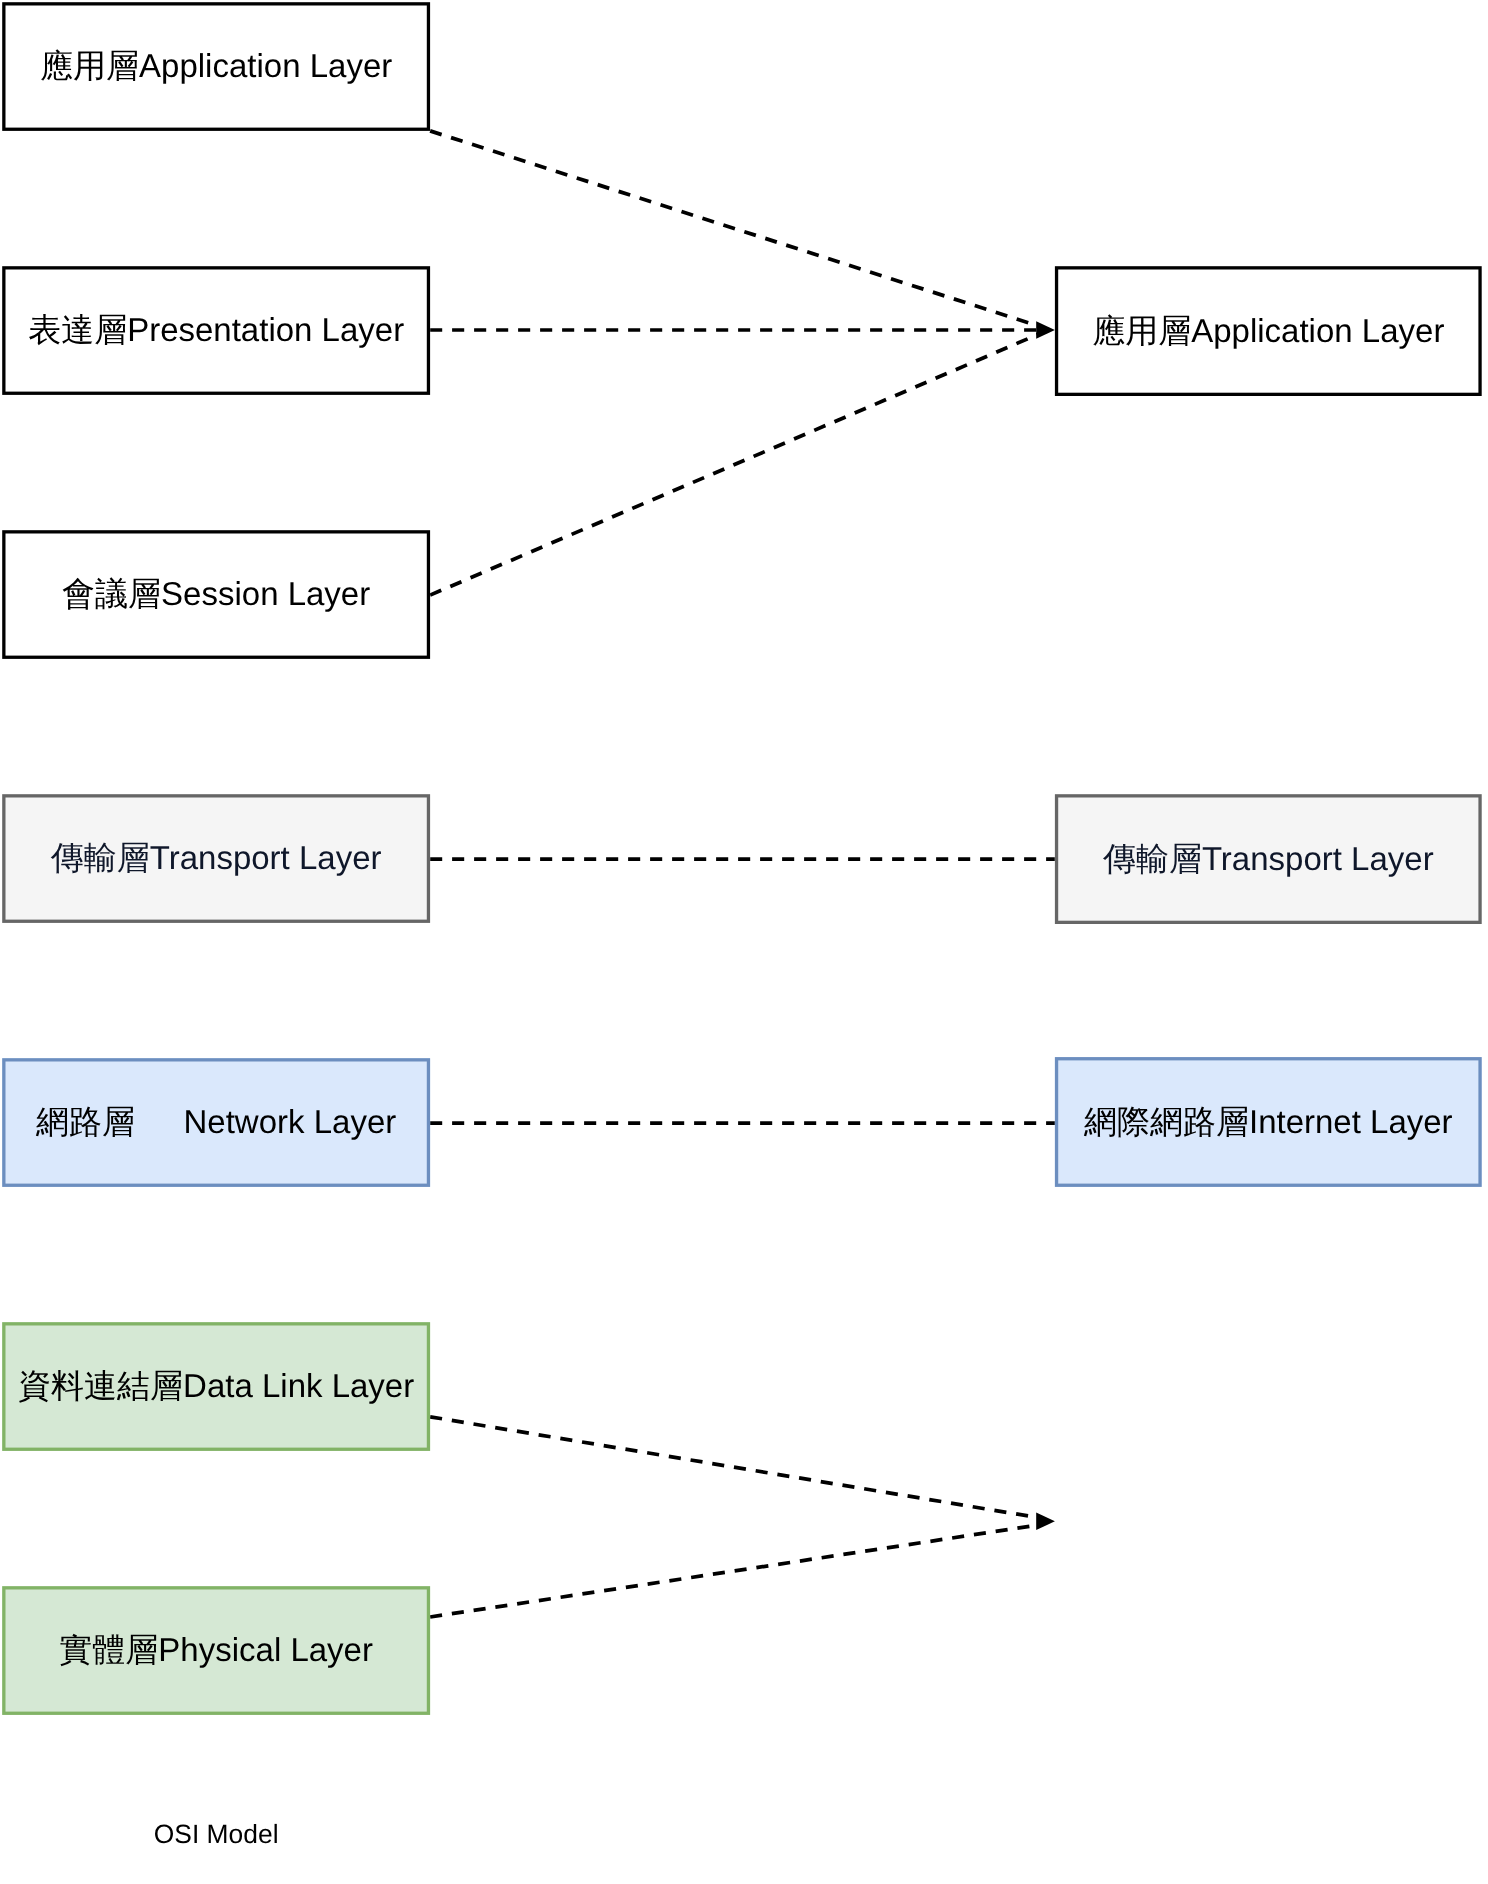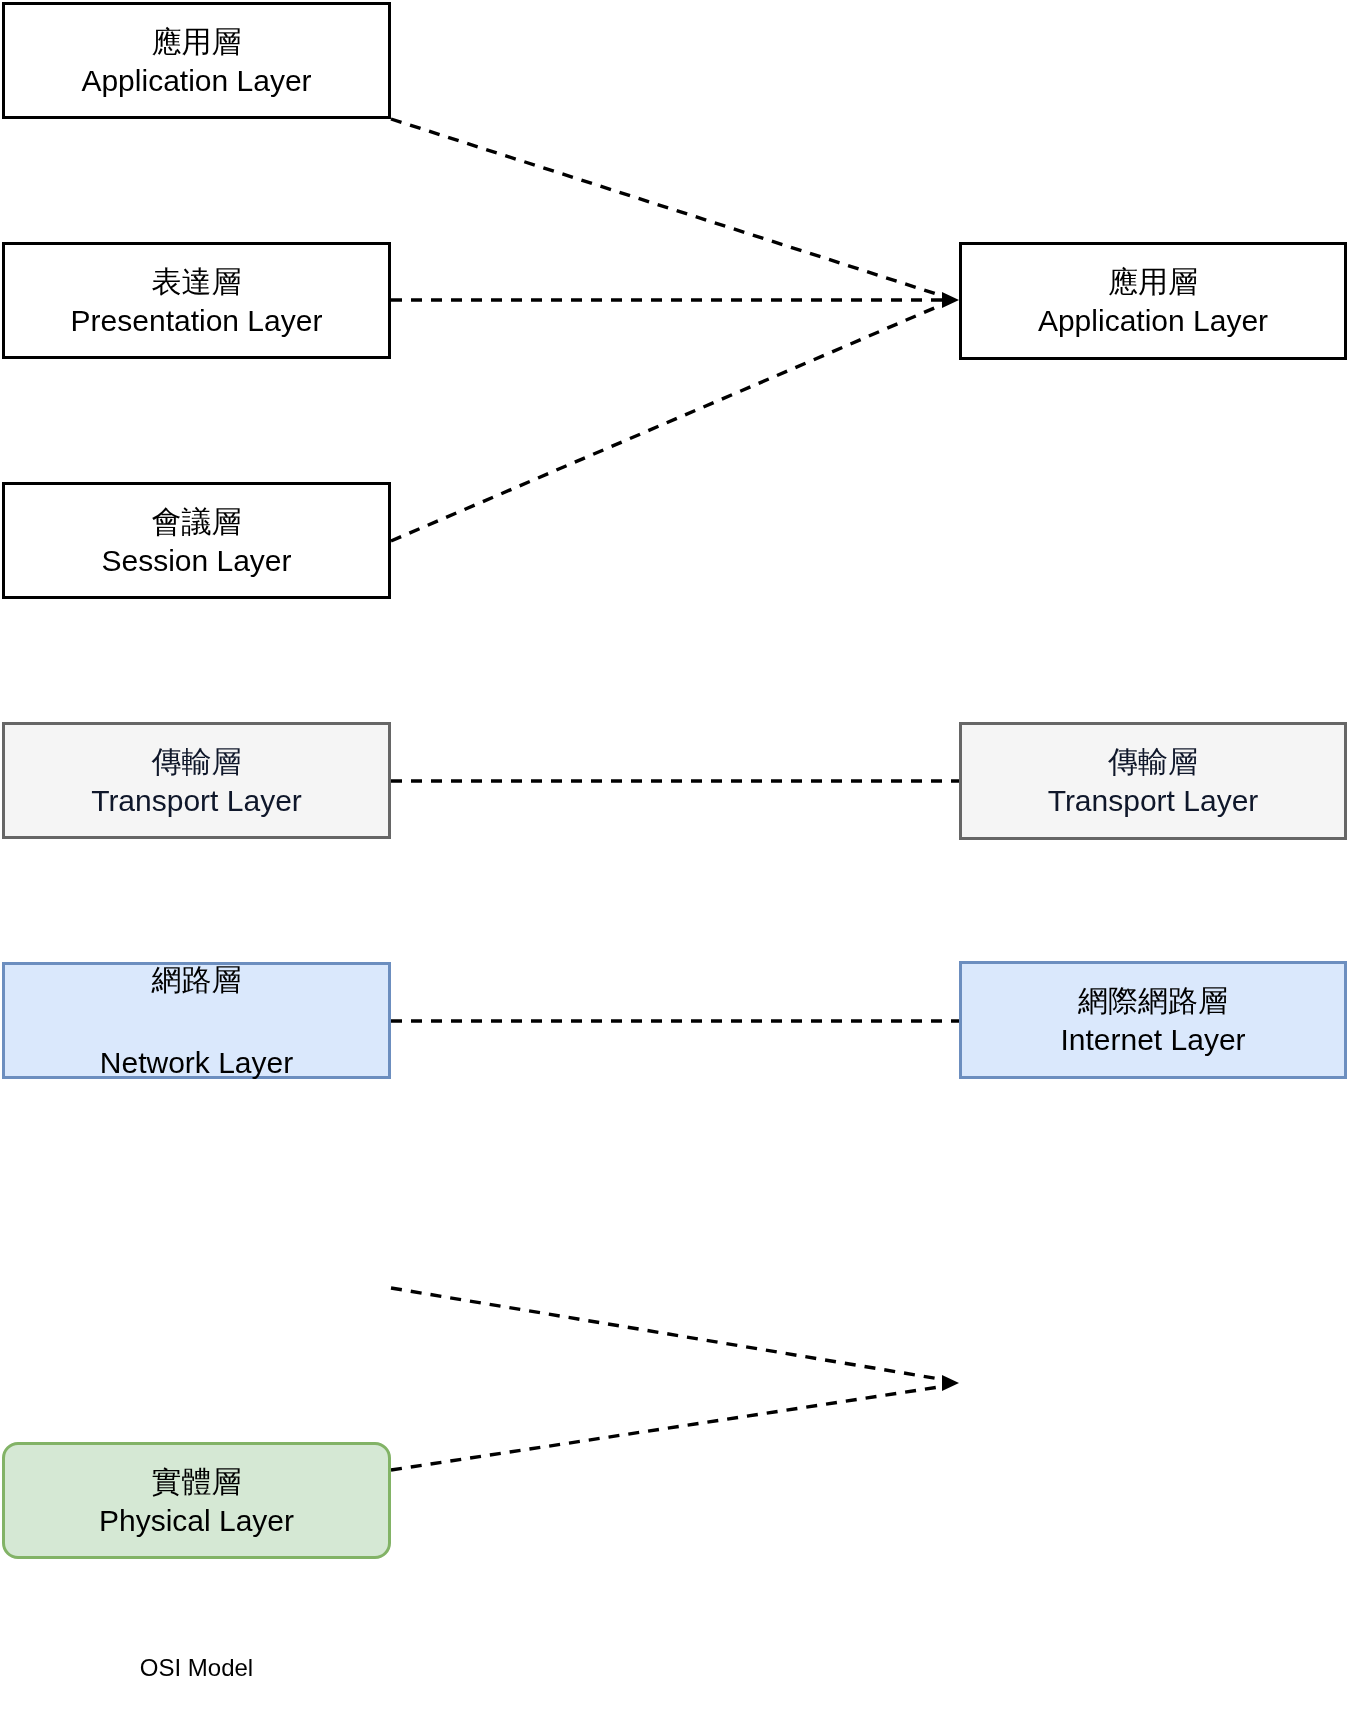--- a/index.html
+++ b/index.html
@@ -22,42 +22,41 @@
     stroke-dasharray: 11 9;
     fill: none;
   }
   .arrowhead { fill: #000000; stroke: none; }
   .layer-box {
     position: absolute;
     box-sizing: border-box;
     width: 389px;
     height: 117px;
     display: flex;
-    flex-direction: column;
     justify-content: center;
     align-items: center;
     text-align: center;
     font-size: 30px;
     line-height: 39px;
     background: #ffffff;
   }
   .style-white { background: #ffffff; border: 3.5px solid #000000; color: #000000; }
   .style-gray  { background: #f5f5f5; border: 3.5px solid #666666; color: #0f172a; }
   .style-blue  { background: #dae8fc; border: 3.5px solid #6c8ebf; color: #000000; }
   .style-green { background: #d5e8d4; border: 3.5px solid #82b366; color: #000000; }
 
   
   .col-osi   { left: 2px; }
   #osi-1 { top: 2px; }
   #osi-2 { top: 242px; }
   #osi-3 { top: 482px; }
   #osi-4 { top: 722px; }
   #osi-5 { top: 962px; gap: 44px; }
   #osi-6 { top: 1202px; }
-  #osi-7 { top: 1442px; border-radius: 16px; }
+  #osi-7 { top: 1442px; }
 
   
   .col-tcp   { left: 959px; width: 388px; height: 118px; }
   #tcp-1 { top: 242px; }
   #tcp-2 { top: 722px; }
   #tcp-3 { top: 961px; }
   #tcp-4 { top: 1321px; }
 
   .model-label {
     position: absolute;
@@ -100,20 +99,24 @@
     <span>Session Layer</span>
   </div>
   <div id="osi-4" class="layer-box col-osi style-gray">
     <span>傳輸層</span>
     <span>Transport Layer</span>
   </div>
   <div id="osi-5" class="layer-box col-osi style-blue">
     <span>網路層</span>
     <span>Network Layer</span>
   </div>
+  <div id="osi-6" class="layer-box col-osi style-green">
+    <span>資料連結層</span>
+    <span>Data Link Layer</span>
+  </div>
   <div id="osi-7" class="layer-box col-osi style-green">
     <span>實體層</span>
     <span>Physical Layer</span>
   </div>
 
   <div id="tcp-1" class="layer-box col-tcp style-white">
     <span>應用層</span>
     <span>Application Layer</span>
   </div>
   <div id="tcp-2" class="layer-box col-tcp style-gray">

